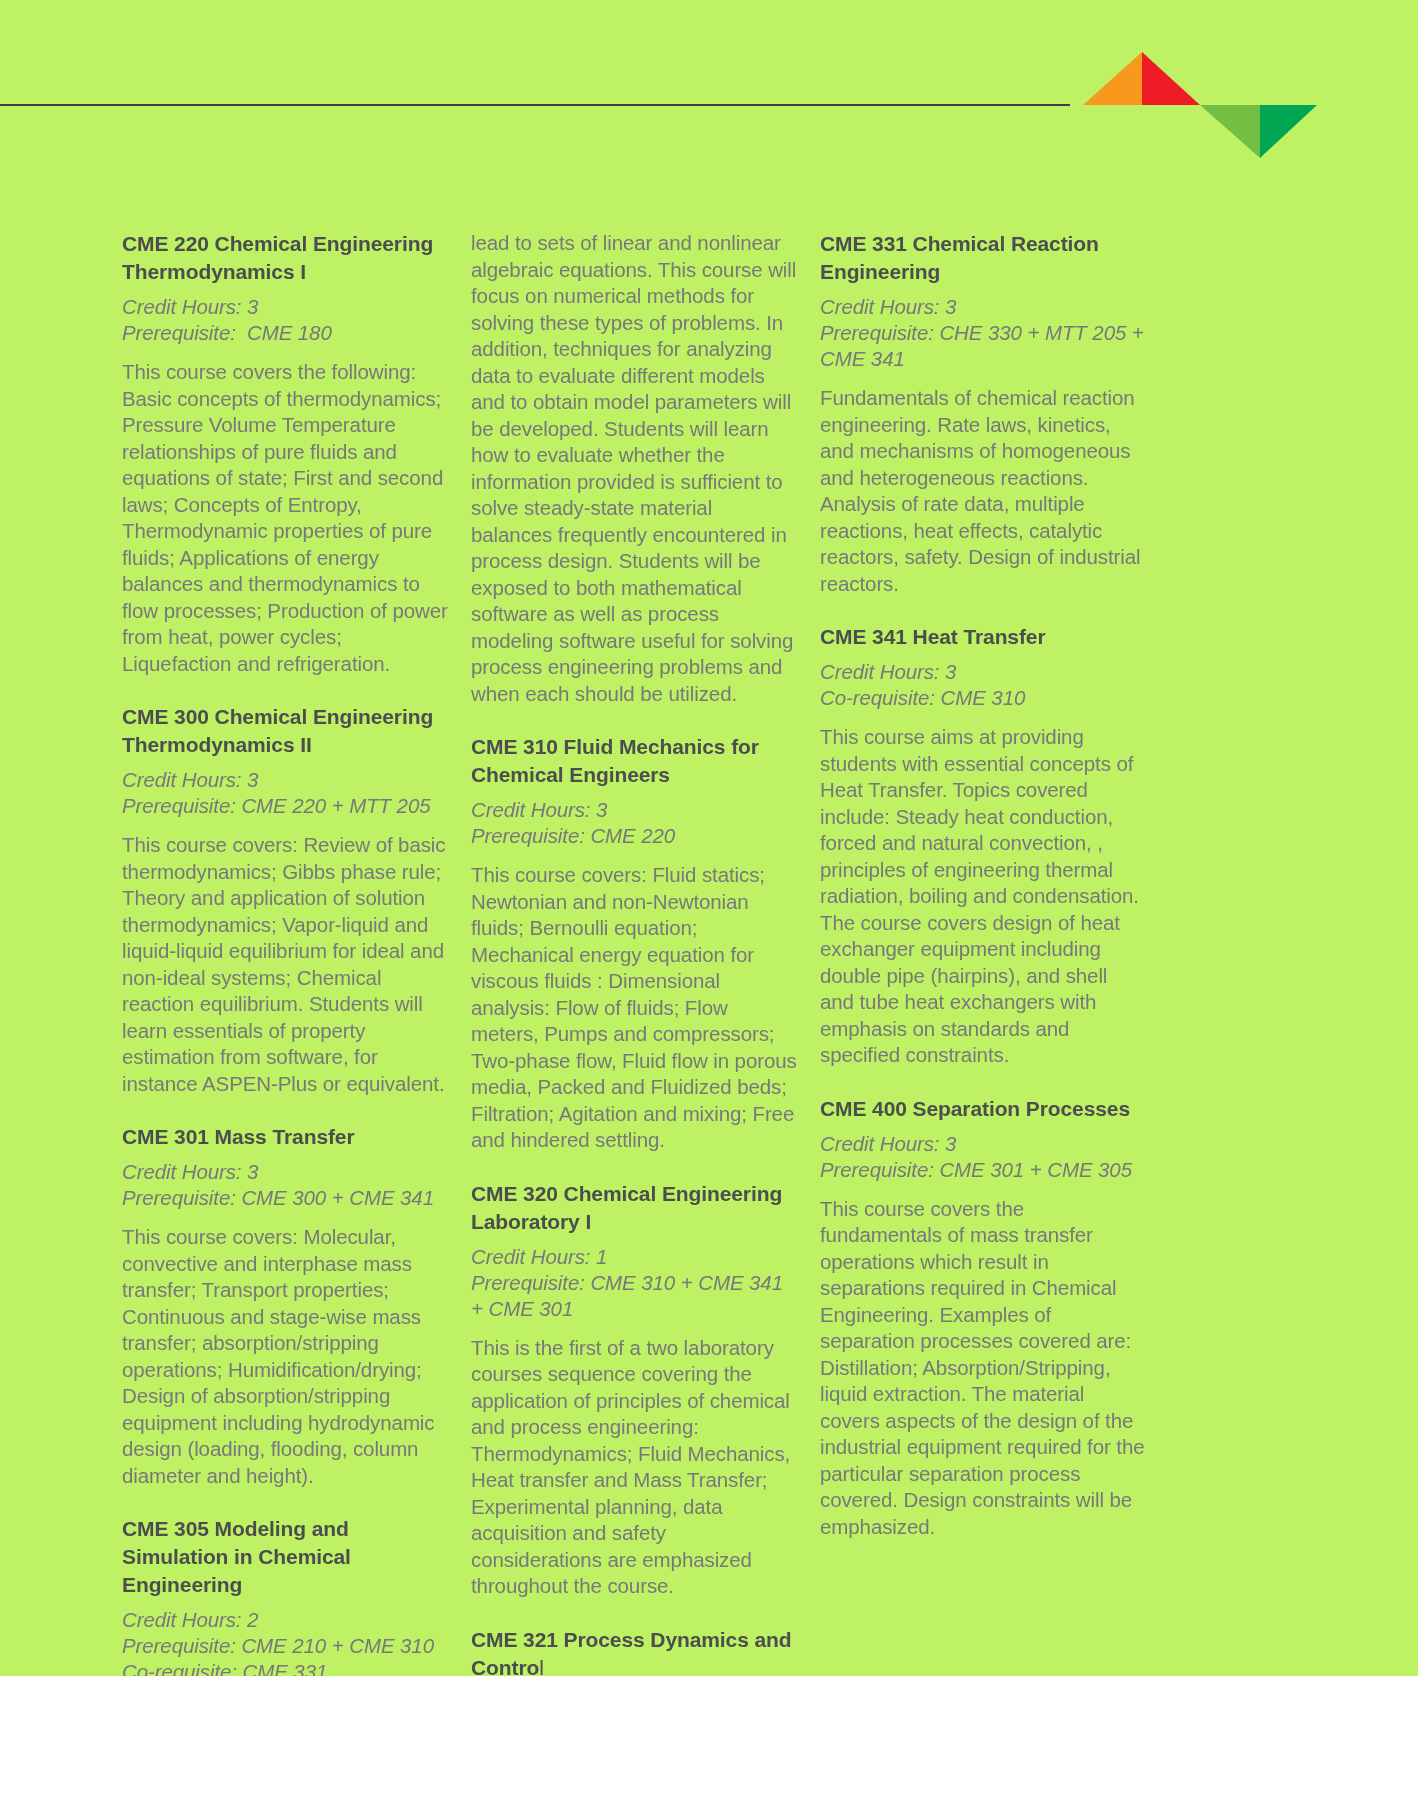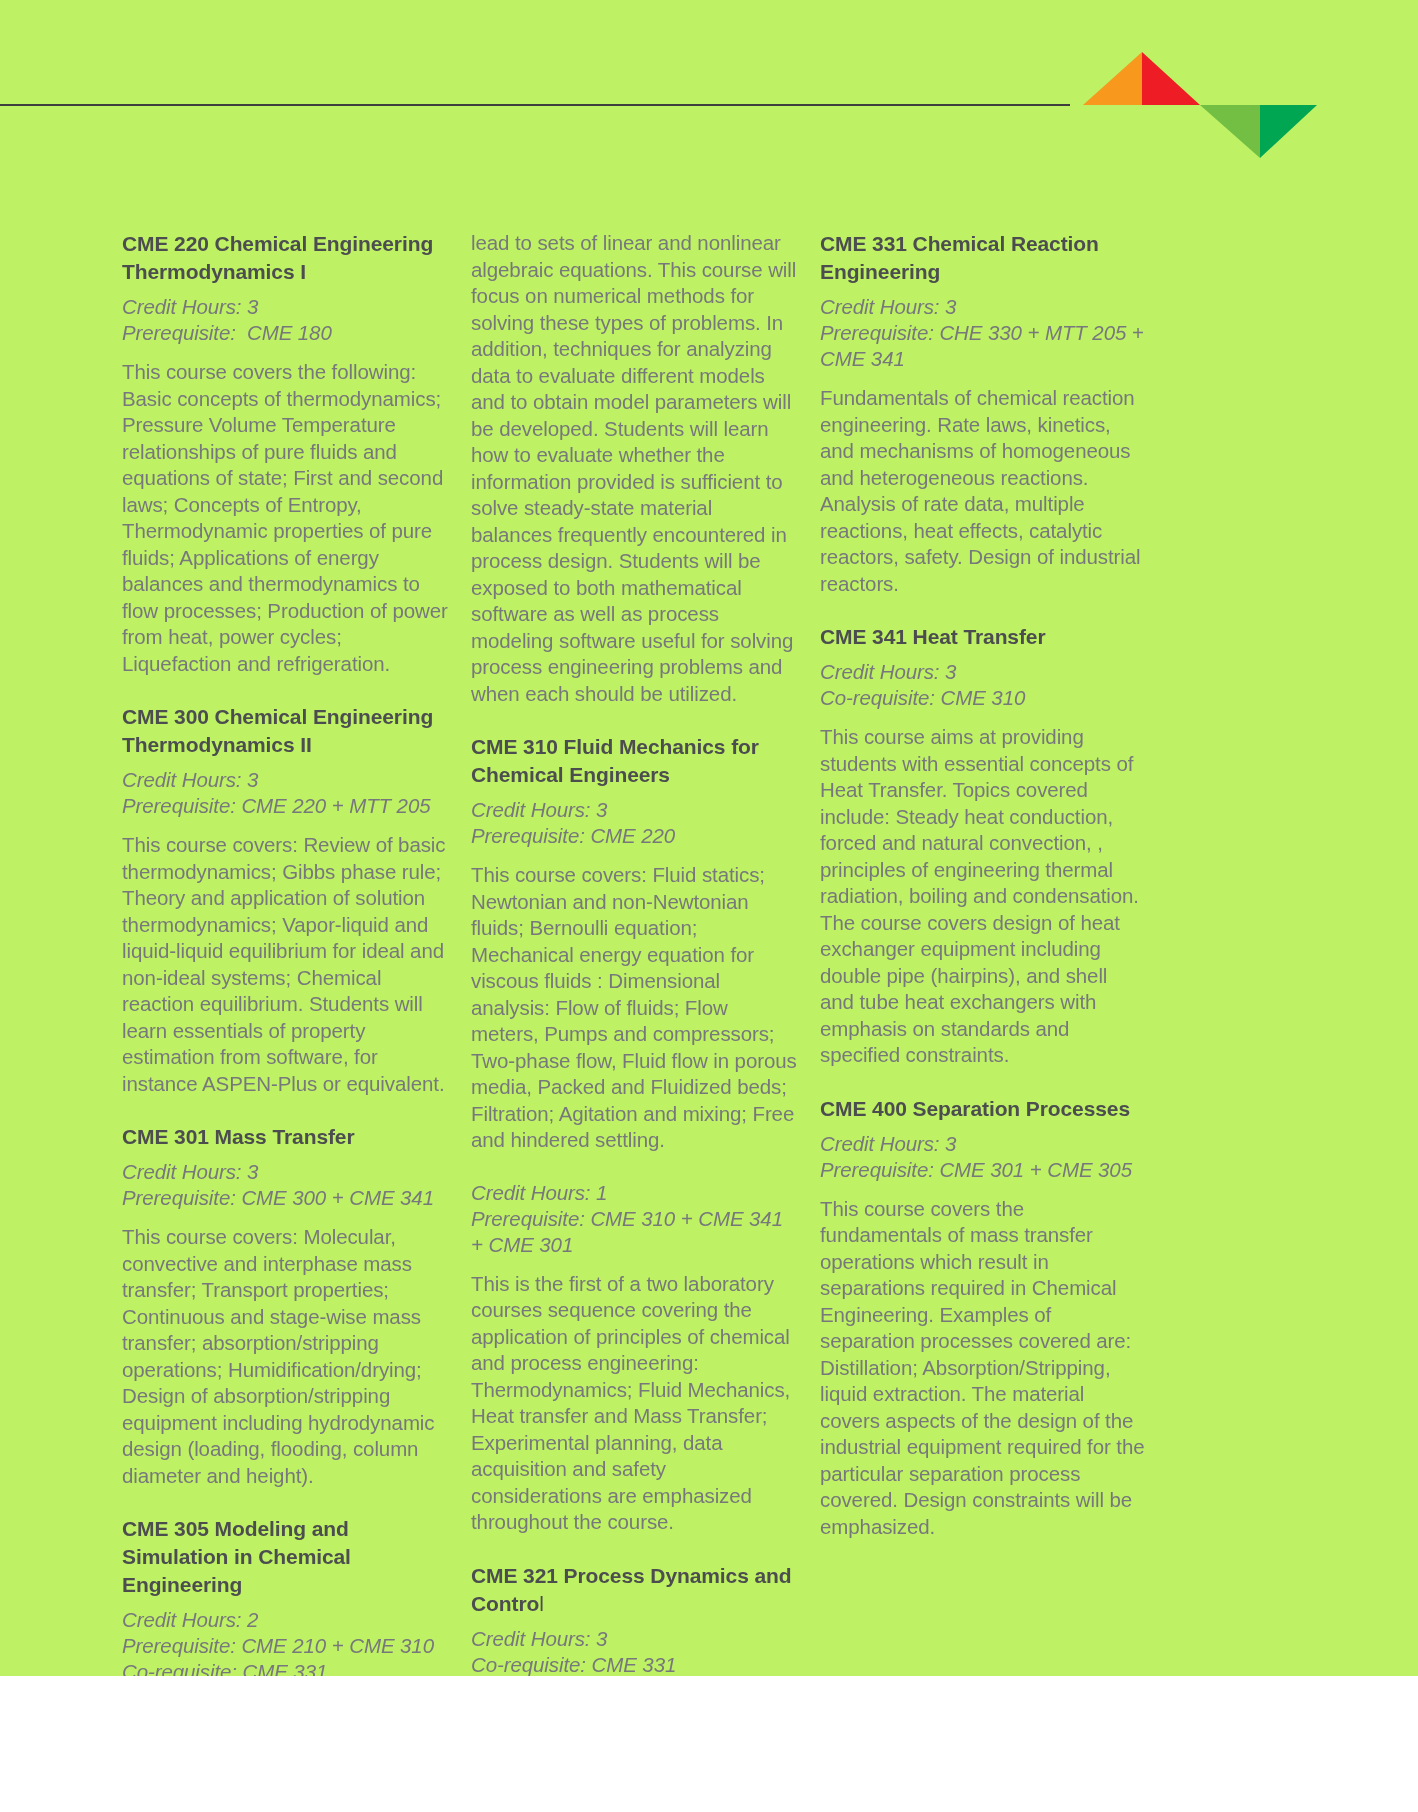--- a/index.html
+++ b/index.html
@@ -129,20 +129,21 @@
         <section class="block continuation">
           <p class="course-body">lead to sets of linear and nonlinear algebraic equations. This course will focus on numerical methods for solving these types of problems. In addition, techniques for analyzing data to evaluate different models and to obtain model parameters will be developed. Students will learn how to evaluate whether the information provided is sufficient to solve steady-state material balances frequently encountered in process design. Students will be exposed to both mathematical software as well as process modeling software useful for solving process engineering problems and when each should be utilized.</p>
         </section>
         <section class="block">
           <h3 class="course-title">CME 310 Fluid Mechanics for Chemical Engineers</h3>
           <p class="meta-line">Credit Hours: 3</p>
           <p class="meta-line">Prerequisite: CME 220</p>
           <p class="course-body">This course covers: Fluid statics; Newtonian and non-Newtonian fluids; Bernoulli equation; Mechanical energy equation for viscous fluids : Dimensional analysis: Flow of fluids; Flow meters, Pumps and compressors; Two-phase flow, Fluid flow in porous media, Packed and Fluidized beds; Filtration; Agitation and mixing; Free and hindered settling.</p>
         </section>
         <section class="block">
+          <h3 class="course-title">CME 320 Chemical Engineering Laboratory I</h3>
           <p class="meta-line">Credit Hours: 1</p>
           <p class="meta-line">Prerequisite: CME 310 + CME 341 + CME 301</p>
           <p class="course-body">This is the first of a two laboratory courses sequence covering the application of principles of chemical and process engineering: Thermodynamics; Fluid Mechanics, Heat transfer and Mass Transfer; Experimental planning, data acquisition and safety considerations are emphasized throughout the course.</p>
         </section>
         <section class="block">
           <h3 class="course-title">CME 321 Process Dynamics and Contro<span class="light">l</span></h3>
           <p class="meta-line">Credit Hours: 3</p>
           <p class="meta-line">Co-requisite: CME 331</p>
           <p class="course-body">This course covers principles of automatic control for chemical</p>
         </section>

